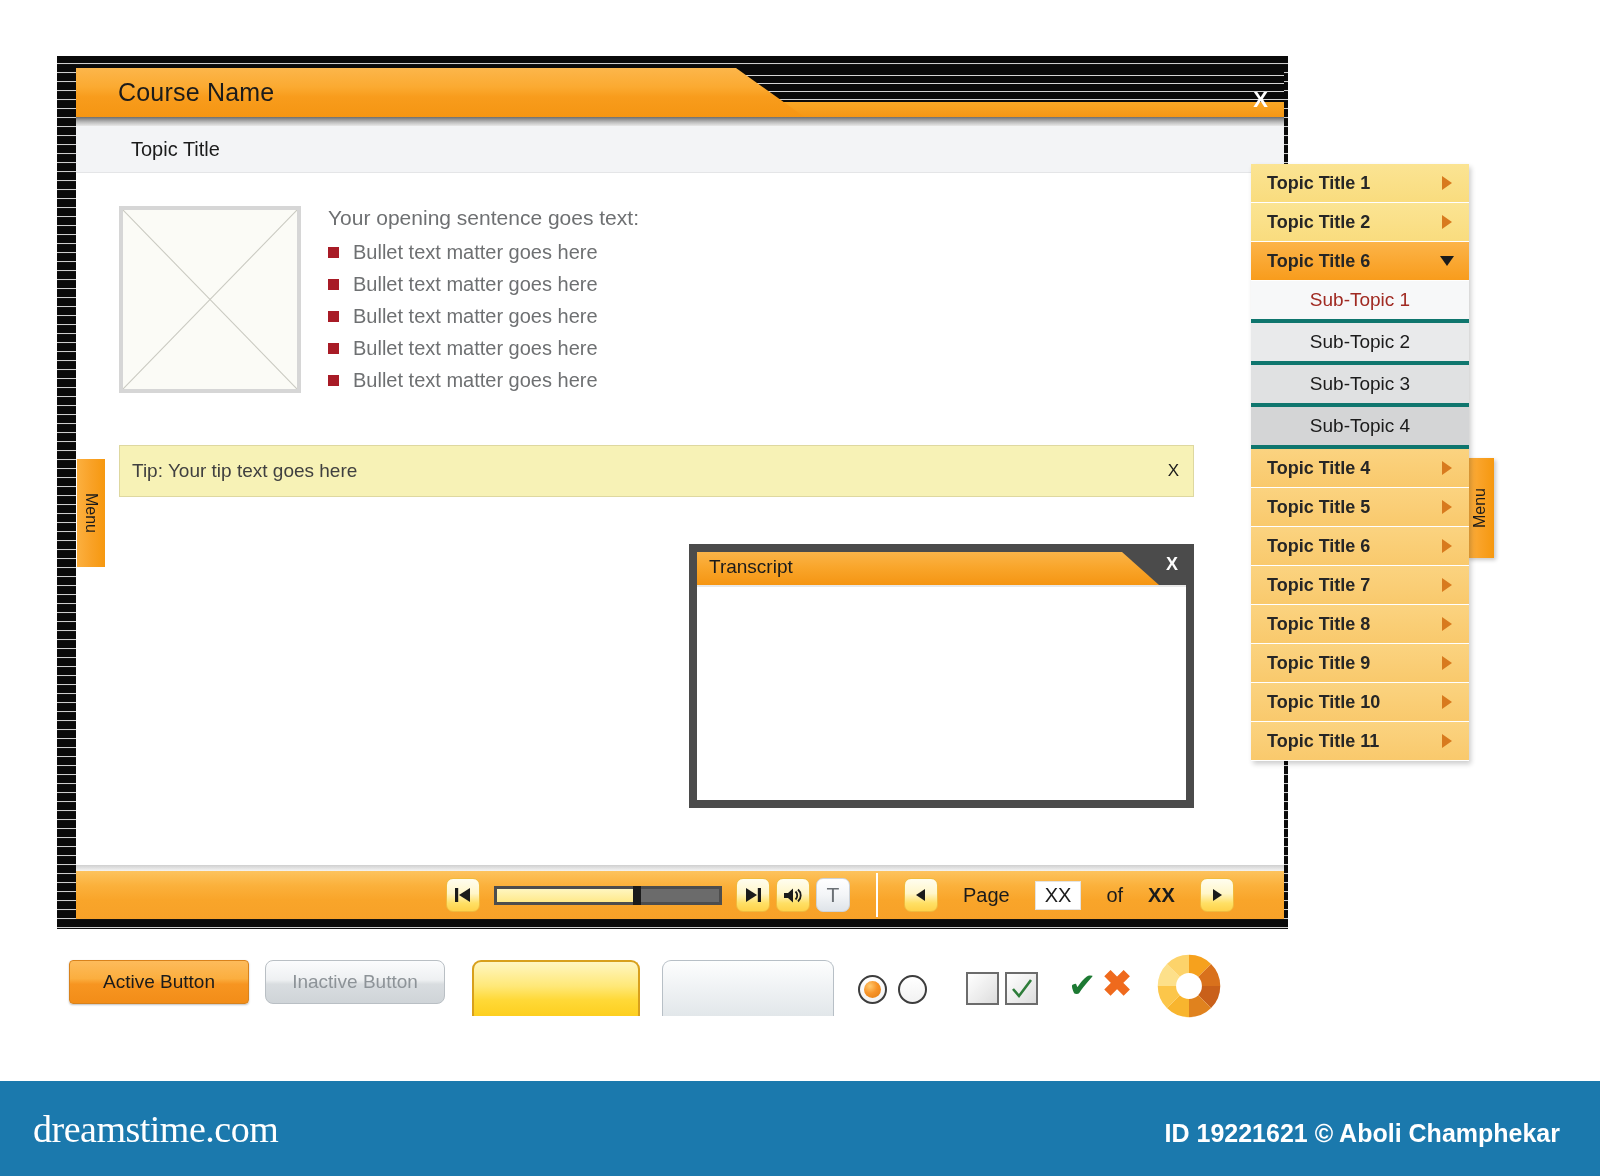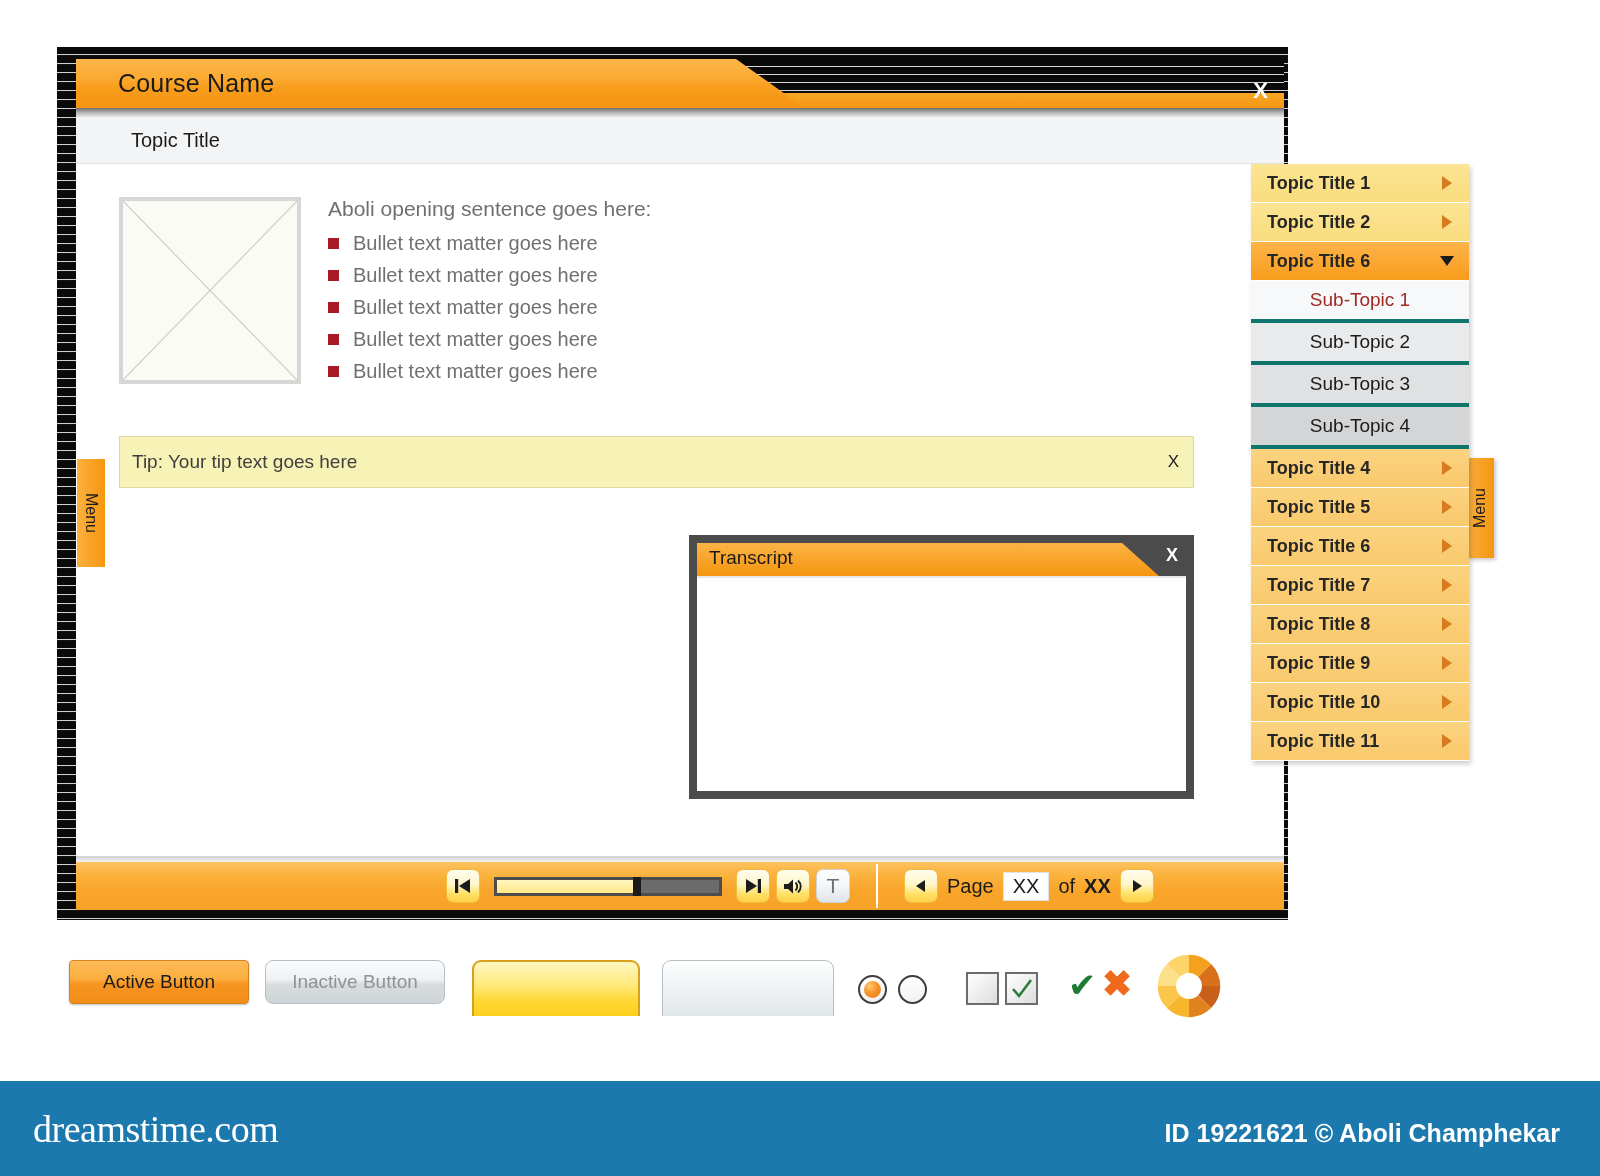--- a/index.html
+++ b/index.html
@@ -4,21 +4,21 @@
 <style>
   html,body{margin:0;padding:0;}
   body{
     width:1600px;height:1176px;background:#ffffff;
     font-family:"Liberation Sans", sans-serif;
     overflow:hidden;position:relative;
   }
 
   
   #player-frame{
-    position:absolute;left:57px;top:47px;width:1231px;height:873px;
+    position:absolute;left:57px;top:56px;width:1231px;height:873px;
     background:
       repeating-linear-gradient(to bottom,
         #0a0a0a 0px, #0a0a0a 7px,
         #cfcfcf 7px, #cfcfcf 8px,
         #111111 8px, #111111 9px);
     box-sizing:border-box;
   }
   #frame-inner{
     position:absolute;left:19px;top:12px;right:4px;bottom:10px;
     background:#ffffff;
@@ -164,21 +164,21 @@
     background:linear-gradient(to bottom,#fff6c0,#ffe98a);
   }
   #progress-handle{
     position:absolute;left:63%;top:-3px;bottom:-3px;width:8px;
     background:#1b1b1b;transform:translateX(-4px);
   }
   #ctl-left-group{display:flex;align-items:center;margin-left:370px;gap:6px;}
   #ctl-divider{
     width:2px;height:44px;background:#ffffff;margin:0 20px;flex:0 0 auto;
   }
-  #ctl-page-group{display:flex;align-items:center;gap:9px;}
+  #ctl-page-group{display:flex;align-items:center;gap:25px;}
   .page-label{font-size:20px;color:#1b1b1b;}
   .page-label.bold{font-weight:bold;}
   #page-value{
     background:#ffffff;border:1px solid #e3e3e3;box-sizing:border-box;
     padding:2px 9px;font-size:20px;color:#1b1b1b;min-width:40px;text-align:center;
   }
 
   
   #menu-tab-left{
     position:absolute;left:77px;top:459px;width:28px;height:108px;
@@ -333,21 +333,21 @@
 
       <div id="content-row">
         <div id="image-placeholder">
           <svg viewBox="0 0 100 100" preserveAspectRatio="none">
             <line x1="0" y1="0" x2="100" y2="100" stroke="#c9c9c0" stroke-width="0.6"></line>
             <line x1="100" y1="0" x2="0" y2="100" stroke="#c9c9c0" stroke-width="0.6"></line>
           </svg>
         </div>
 
         <div id="bullet-block">
-          <div id="opening-sentence">Aboli opening sentence goes here:</div>
+          <div id="opening-sentence">Your opening sentence goes text:</div>
           <div class="bullet-row">
             <span class="bullet-square"></span>
             <span class="bullet-text">Bullet text matter goes here</span>
           </div>
           <div class="bullet-row">
             <span class="bullet-square"></span>
             <span class="bullet-text">Bullet text matter goes here</span>
           </div>
           <div class="bullet-row">
             <span class="bullet-square"></span>

